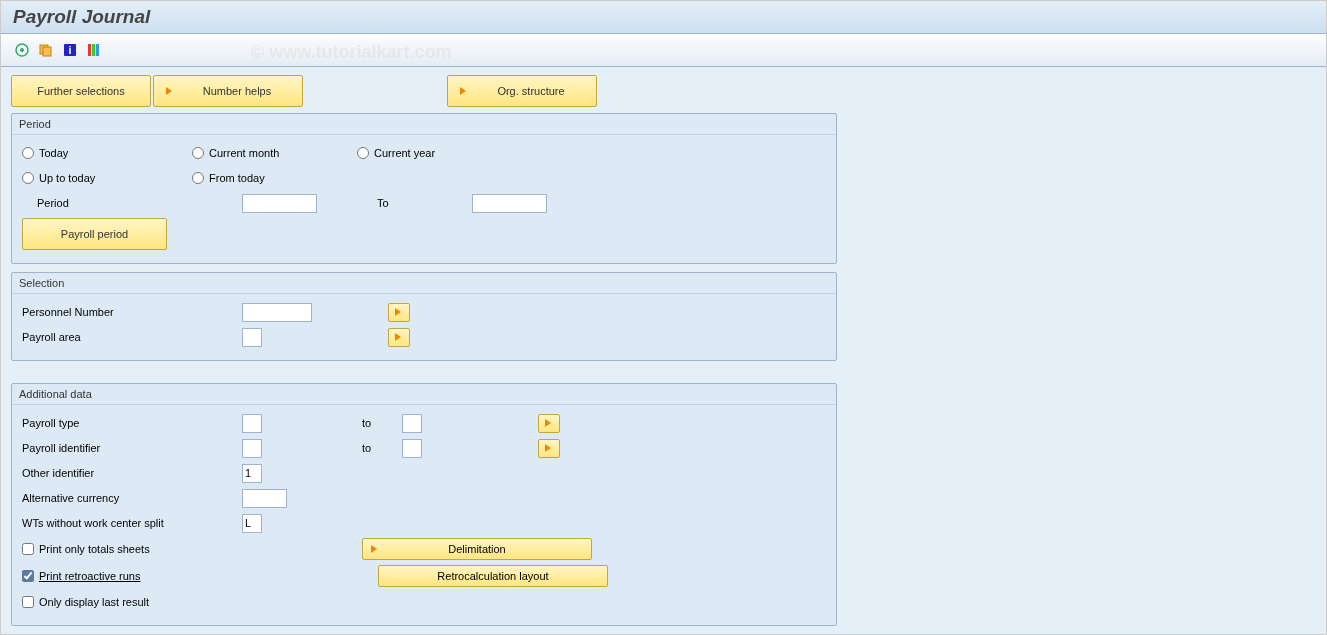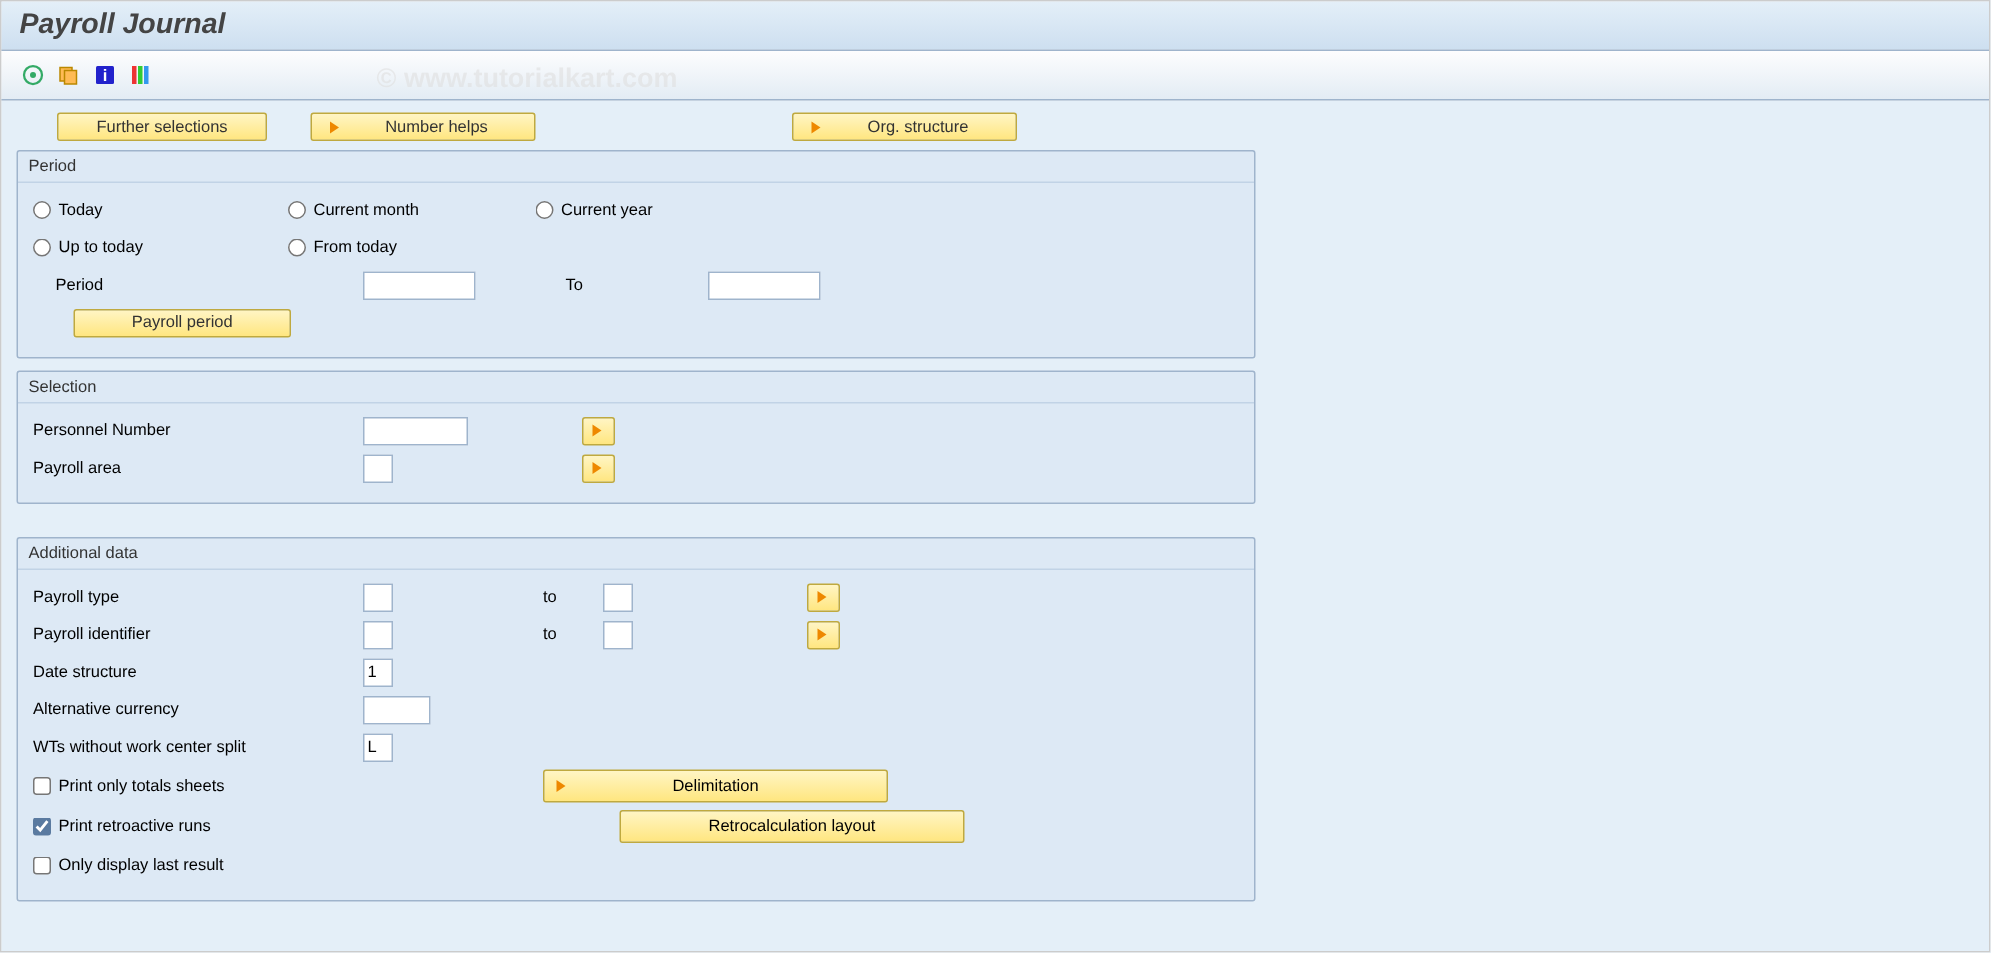--- a/index.html
+++ b/index.html
@@ -5,21 +5,21 @@
     * { box-sizing: border-box; margin: 0; padding: 0; font-family: Arial, sans-serif; font-size: 11px; }
     body { background: #f2f2f2; width: 1327px; height: 635px; overflow: hidden; }
     .app { width: 100%; height: 100%; display: flex; flex-direction: column; border: 1px solid #ccc; }
     .titlebar { background: linear-gradient(#e4eff8,#cddff0); border-bottom: 1px solid #9fb4cc; padding: 5px 12px; }
     .titlebar h1 { font-style: italic; font-weight: bold; font-size: 19px; color: #444; }
     .toolbar { background: linear-gradient(#fdfdfe,#e3ecf4); border-bottom: 1px solid #9fb4cc; padding: 7px 12px; display: flex; gap: 6px; align-items: center; position: relative; }
     .tb-icon { width: 18px; height: 18px; display: inline-flex; align-items: center; justify-content: center; cursor: pointer; border:1px solid transparent; border-radius:2px;}
     .watermark { position:absolute; left:250px; top:8px; color:#e0e0e0; font-size:18px; font-weight:bold; opacity:.6; user-select:none; pointer-events:none;}
     .content { background:#e4eff8; flex:1; padding:8px 10px 0 10px; overflow:hidden;}
     .btnbar { display:flex; gap:2px; margin-bottom:6px;}
-    .sap-btn { background:linear-gradient(#fff5c4,#ffe680); border:1px solid #bfa93f; border-radius:2px; height:19px; display:flex; align-items:center; gap:6px; padding:0 10px; cursor:pointer; font-size:11px; color:#333;margin-left:27px;}
+    .sap-btn { background:linear-gradient(#fff5c4,#ffe680); border:1px solid #bfa93f; border-radius:2px; height:32px; display:flex; align-items:center; gap:6px; padding:0 10px; cursor:pointer; font-size:11px; color:#333;}
     .spacer { width:140px;}
     .group { background:#dde9f5; border:1px solid #9fb4cc; border-radius:2px; margin-bottom:8px; width:826px;}
     .group .legend {padding:4px 7px; font-size:11px; color:#333; border-bottom:1px solid #c1d3e6;}
     .group .body { padding:8px 10px;}
     .row { display:flex; align-items:center; margin-bottom:5px; min-height:20px;}
     .row label { display:inline-block;}
     .radio { width:12px;height:12px; margin-right:5px; accent-color:#5a7aa0;}
     .col1 { width:170px; display:flex; align-items:center;}
     .col2 { width:165px; display:flex; align-items:center;}
     .col3 { width:150px; display:flex; align-items:center;}
@@ -186,21 +186,21 @@
           <label class="to-lbl">to</label>
           <input class="inp-xs" style="">
           <div style="width:110px;"></div>
           <div class="arrow-btn">
               <svg width="12" height="12" viewBox="0 0 12 12">
                 <path d="M2 2 L8 6 L2 10 Z" fill="#e80"></path>
               </svg>
             </div>
         </div>
         <div class="row">
-          <label class="lbl">Date structure</label>
+          <label class="lbl">Other identifier</label>
           <input class="inp-xs" value="1" style="">
         </div>
         <div class="row">
           <label class="lbl">Alternative currency</label>
           <input class="inp-sm" style="">
         </div>
         <div class="row">
           <label class="lbl">WTs without work center split</label>
           <input class="inp-xs" value="L" style="">
         </div>
@@ -210,21 +210,21 @@
             <label>Print only totals sheets</label>
           </div>
           <div class="wide-yellow-btn" style="margin-bottom:0;">
             <svg width="12" height="12" viewBox="0 0 12 12" style="position:absolute;margin-left:-205px;">
                 <path d="M2 2 L8 6 L2 10 Z" fill="#e80"></path>
               </svg>
             <span>Delimitation</span>
           </div>
         </div>
         <div class="row">
-          <div class="subrow-inline" style="width:391px;">
+          <div class="subrow-inline" style="width:356px;text-decoration:underline;">
             <input type="checkbox" class="chk" checked="" style="">
             <label>Print retroactive runs</label>
           </div>
           <div class="wide-yellow-btn" style="margin-bottom:0;">
             <span>Retrocalculation layout</span>
           </div>
         </div>
         <div class="row">
           <input type="checkbox" class="chk" style="">
           <label>Only display last result</label>

